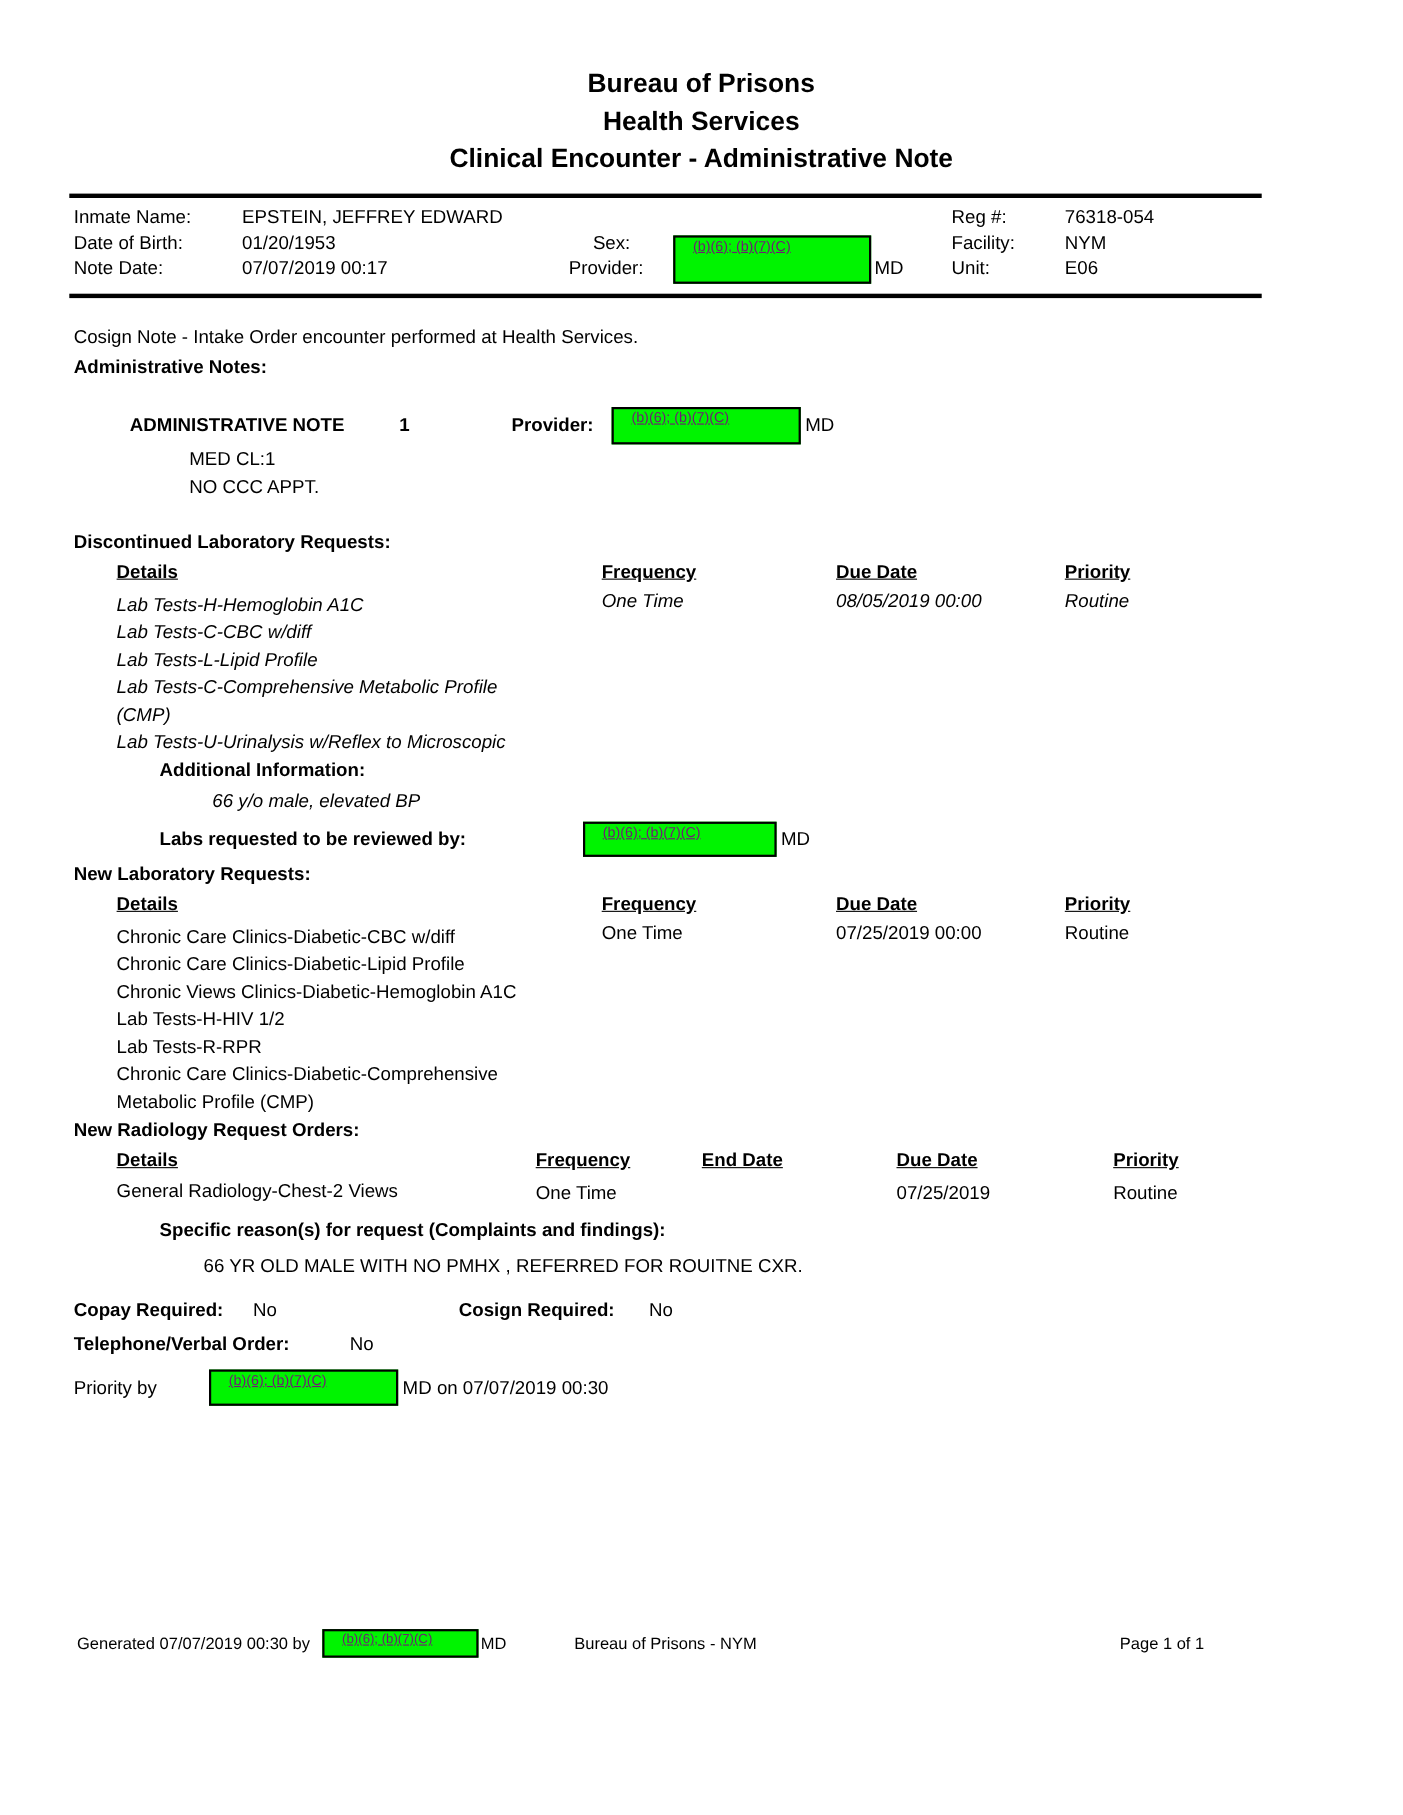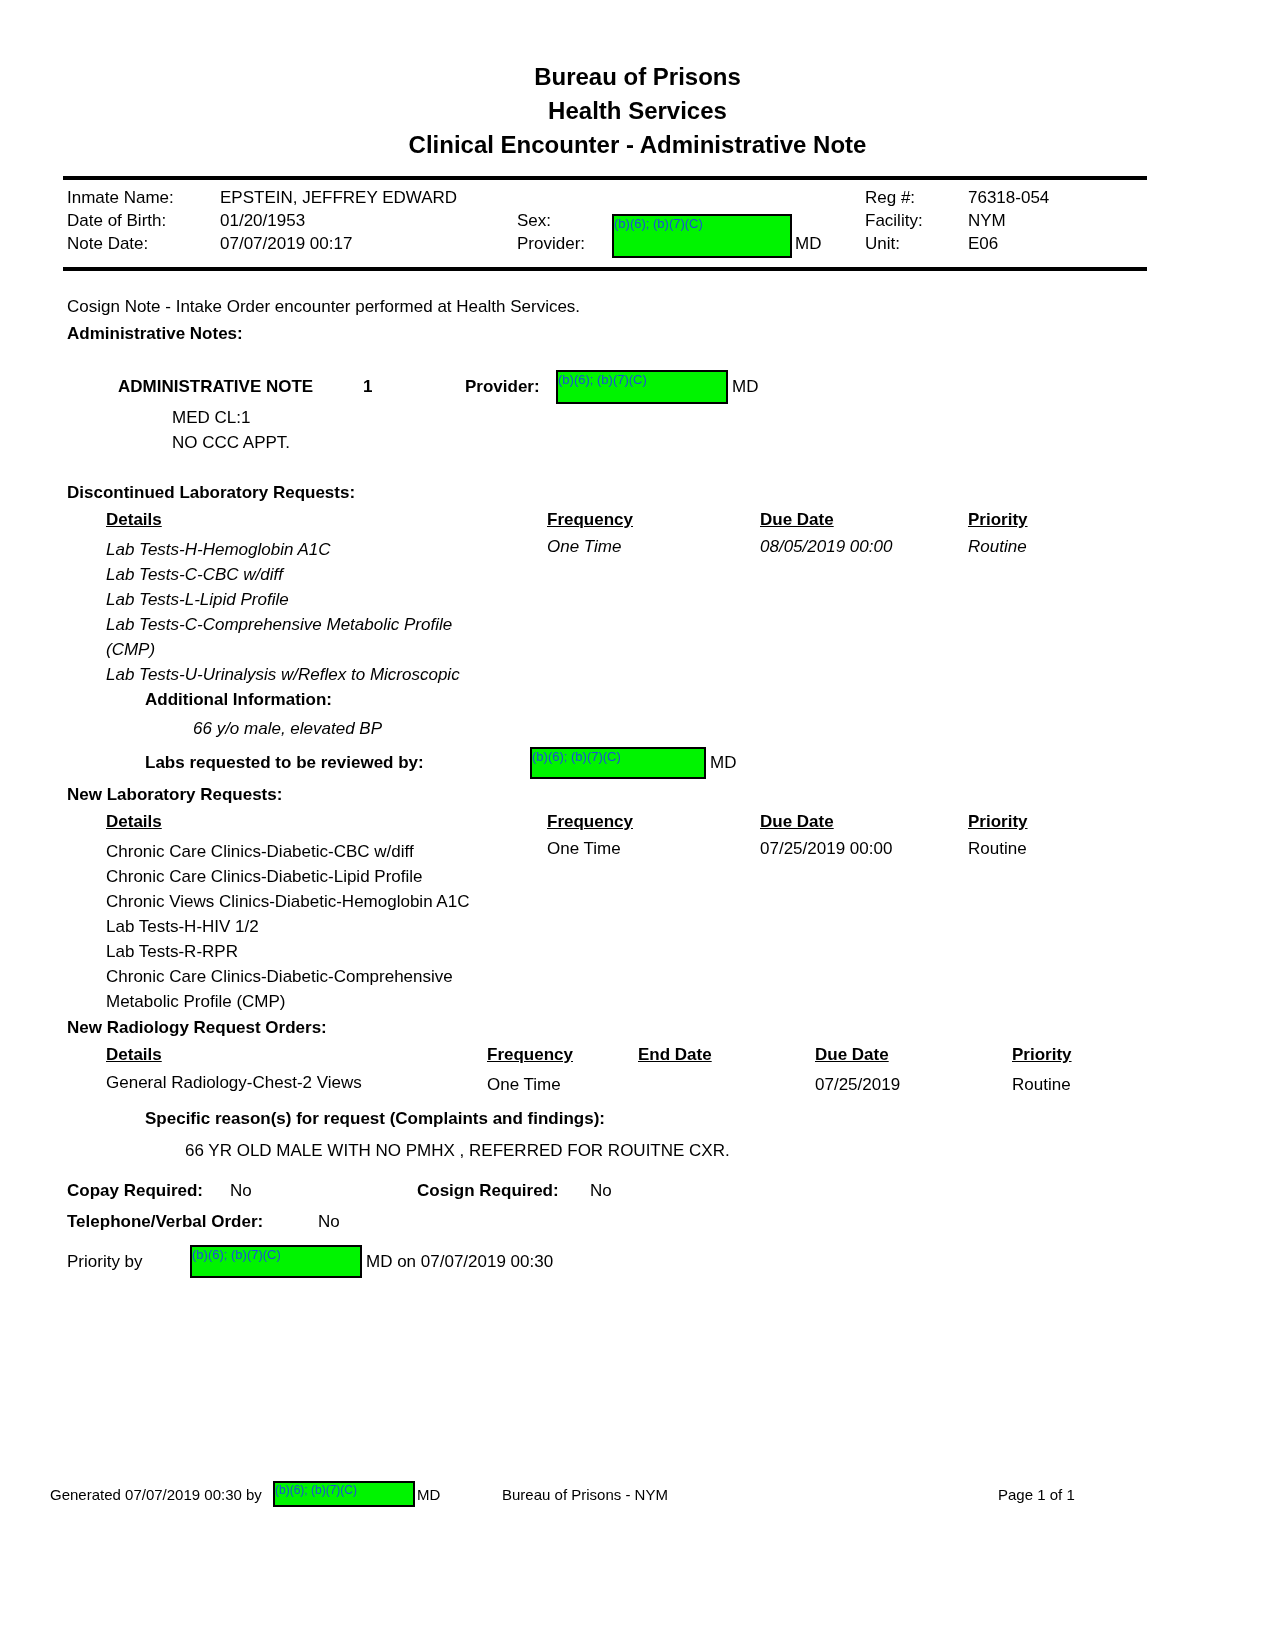--- a/index.html
+++ b/index.html
@@ -15,23 +15,23 @@
     position:relative; margin:14px 128px 0 63px;
     border-top:4px solid #000; border-bottom:4px solid #000;
     padding:8px 0 10px 0;
   }
   .irow { position:relative; height:23px; }
   .irow span { position:absolute; top:0; white-space:nowrap; }
   .body { position:relative; margin:0 63px 0 67px; }
   .b { font-weight:bold; }
   .i { font-style:italic; }
   .redact {
-    background:#00f400; border:2px solid #000; color:#1d4ed8;
-    font-size:13px; line-height:1.15; padding:1px 0;
-    display:inline-block; overflow:hidden; white-space:nowrap;
+    background:#00f400; border:2px solid #000; color:#701a75;
+    font-size:13px; line-height:1.15; padding:1px 16px;
+    display:inline-block; overflow:hidden; white-space:nowrap;text-decoration:underline;
   }
   .cosign-line { margin-top:22px; line-height:27px; }
   .admin-heading { line-height:27px; }
   .admin-note-row { position:relative; height:36px; margin-top:22px; }
   .admin-note-row span.txt { position:absolute; top:8px; white-space:nowrap; }
   .admin-note-row .redact { position:absolute; top:1px; left:489px; width:172px; height:34px; }
   .med-lines { margin-left:105px; line-height:25px; }
   .section-heading { margin-top:24px; line-height:27px; }
   .tbl { position:relative; margin-left:39px; }
   .thead { position:relative; height:27px; margin-top:4px; }
@@ -46,21 +46,21 @@
   .reviewed-row .redact { position:absolute; top:2px; left:463px; width:176px; height:32px; }
   .reason-label { margin-left:78px; margin-top:4px; line-height:27px; }
   .reason-text { margin-left:118px; margin-top:5px; line-height:27px; }
   .copay-row { position:relative; height:28px; margin-top:17px; }
   .copay-row span { position:absolute; top:0; white-space:nowrap; }
   .phone-row { position:relative; height:28px; margin-top:3px; }
   .phone-row span { position:absolute; top:0; white-space:nowrap; }
   .completed-row { position:relative; height:34px; margin-top:5px; }
   .completed-row span.txt { position:absolute; top:7px; white-space:nowrap; }
   .completed-row .redact { position:absolute; top:0; left:123px; width:172px; height:33px; }
-  .page-footer { position:absolute; left:50px; right:67px; top:1481px; height:30px; font-size:15px; }
+  .page-footer { position:absolute; left:70px; right:67px; top:1481px; height:30px; font-size:15px; }
   .page-footer span.txt { position:absolute; top:5px; white-space:nowrap; }
   .page-footer .redact { position:absolute; top:0; left:223px; width:142px; height:26px; font-size:12px; }
   .ws-pre { white-space:pre; }
 </style>
 </head>
 <body>
 
 <div class="page">
 
   <div class="title-block">
@@ -72,21 +72,21 @@
   <div class="info-wrap">
     <div class="irow">
       <span style="left:4px">Inmate Name:</span>
       <span style="left:157px">EPSTEIN, JEFFREY EDWARD</span>
       <span style="left:802px">Reg #:</span>
       <span style="left:905px">76318-054</span>
     </div>
     <div class="irow">
       <span style="left:4px">Date of Birth:</span>
       <span style="left:157px">01/20/1953</span>
-      <span style="left:454px">Sex:</span>
+      <span style="left:476px">Sex:</span>
       <span style="left:549px">M</span>
       <span style="left:609px">Race:</span>
       <span style="left:655px">WHITE</span>
       <span style="left:802px">Facility:</span>
       <span style="left:905px">NYM</span>
     </div>
     <div class="irow">
       <span style="left:4px">Note Date:</span>
       <span style="left:157px">07/07/2019 00:17</span>
       <span style="left:454px">Provider:</span>

